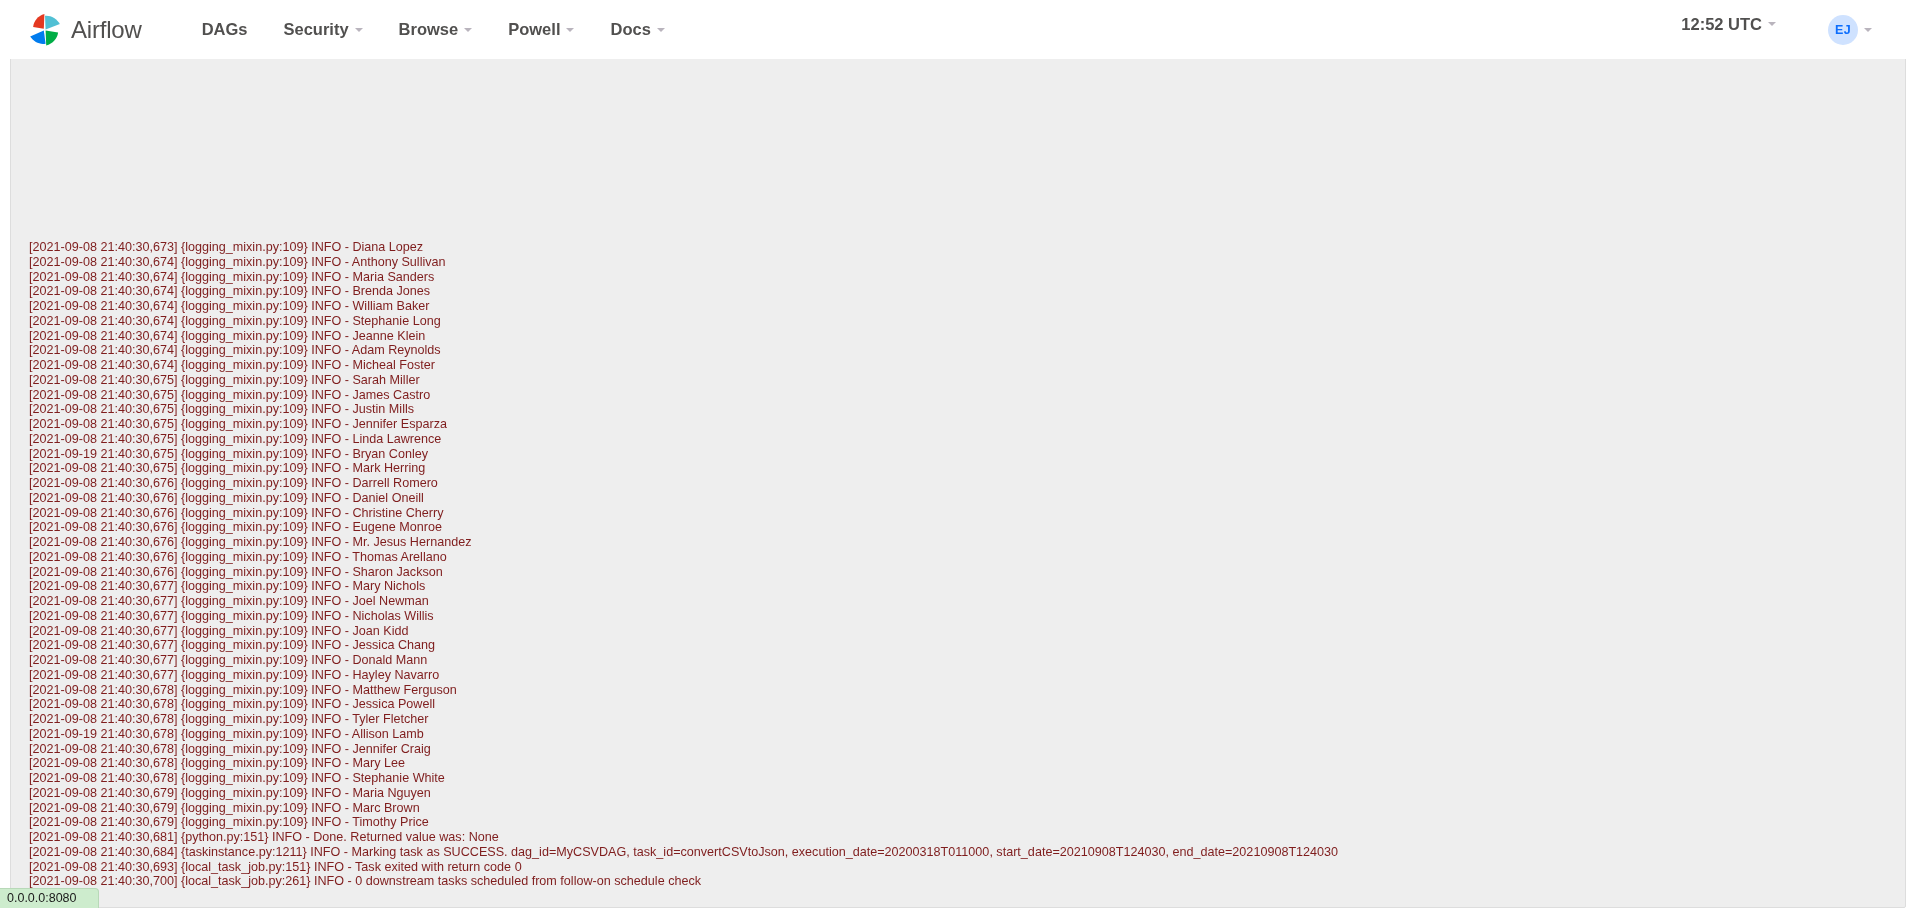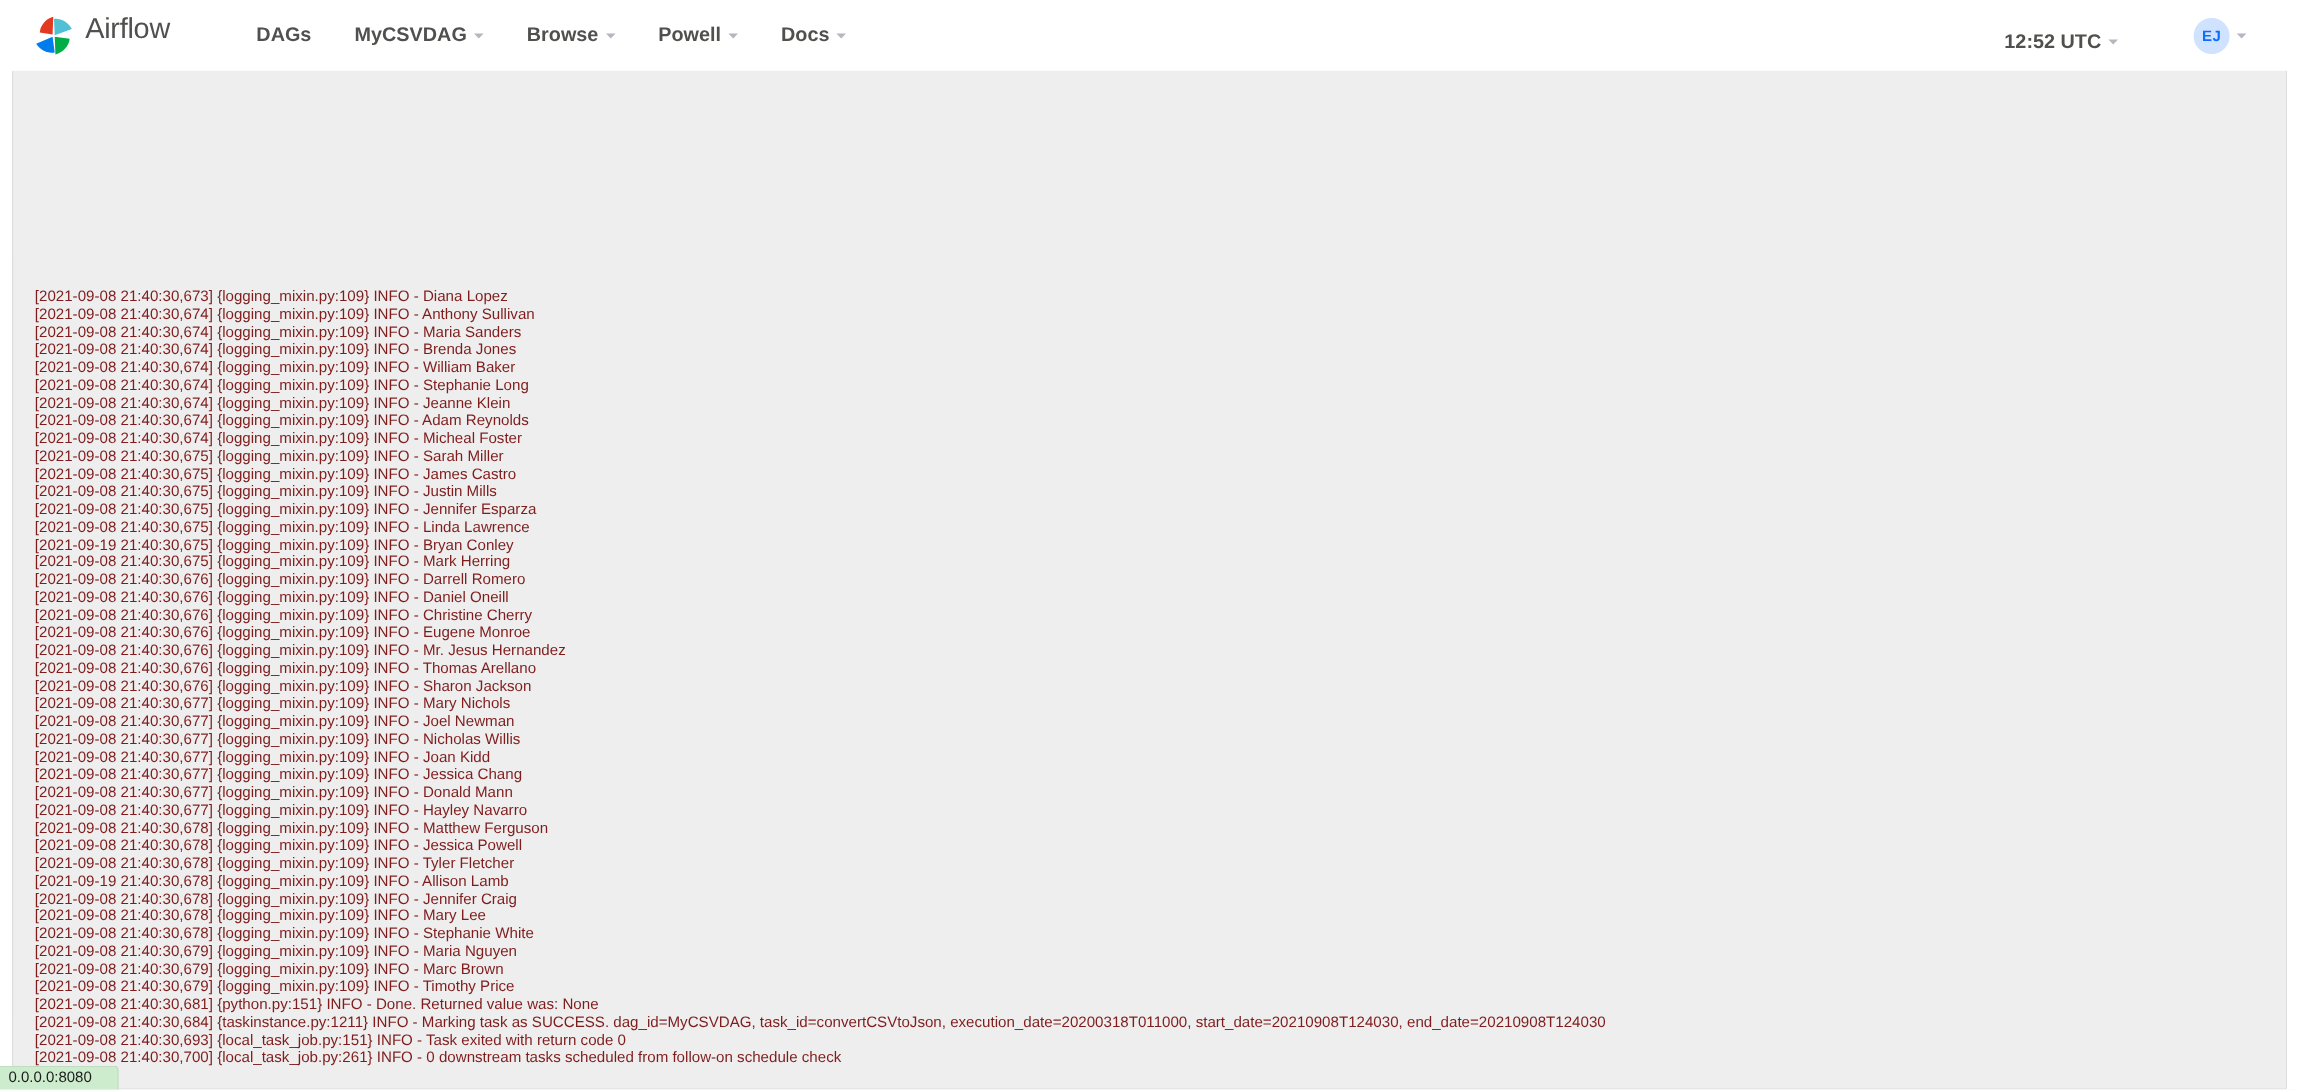--- a/index.html
+++ b/index.html
@@ -19,22 +19,22 @@
     width: 100%;
     background: #ffffff;
     display: flex;
     align-items: center;
     padding: 0 26px;
     position: relative;
     z-index: 5;
   }
   .brand {
     display: flex;
-    align-items: flex-start;
-    margin-right: 54px;
+    align-items: center;
+    margin-right: 42px;
     text-decoration: none;
   }
   .brand-logo {
     width: 38px;
     height: 38px;
     margin-right: 7px;
     flex: 0 0 auto;
   }
   .brand-text {
     font-size: 24px;
@@ -65,22 +65,22 @@
     display: inline-block;
     width: 0; height: 0;
     margin-left: 6px;
     border-left: 4.5px solid transparent;
     border-right: 4.5px solid transparent;
     border-top: 4.5px solid #b9b4bd;
   }
   .nav-right {
     margin-left: auto;
     display: flex;
-    align-items: flex-end;
-    gap: 11px;
+    align-items: flex-start;
+    gap: 0px;
   }
   .nav-time {
     display: flex;
     align-items: center;
     color: #51504f;
     font-size: 16.5px;
     font-weight: bold;
     padding: 0 14px;
     cursor: pointer;
     white-space: nowrap;
@@ -171,21 +171,21 @@
       </svg>
     </span>
     <span class="brand-text">Airflow</span>
   </a>
 
   <ul class="nav-items">
     <li class="nav-item">
       <span>DAGs</span>
     </li>
     <li class="nav-item">
-      <span>MyCSVDAG</span>
+      <span>Security</span>
       <span class="caret"></span>
     </li>
     <li class="nav-item">
       <span>Browse</span>
       <span class="caret"></span>
     </li>
     <li class="nav-item">
       <span>Powell</span>
       <span class="caret"></span>
     </li>

